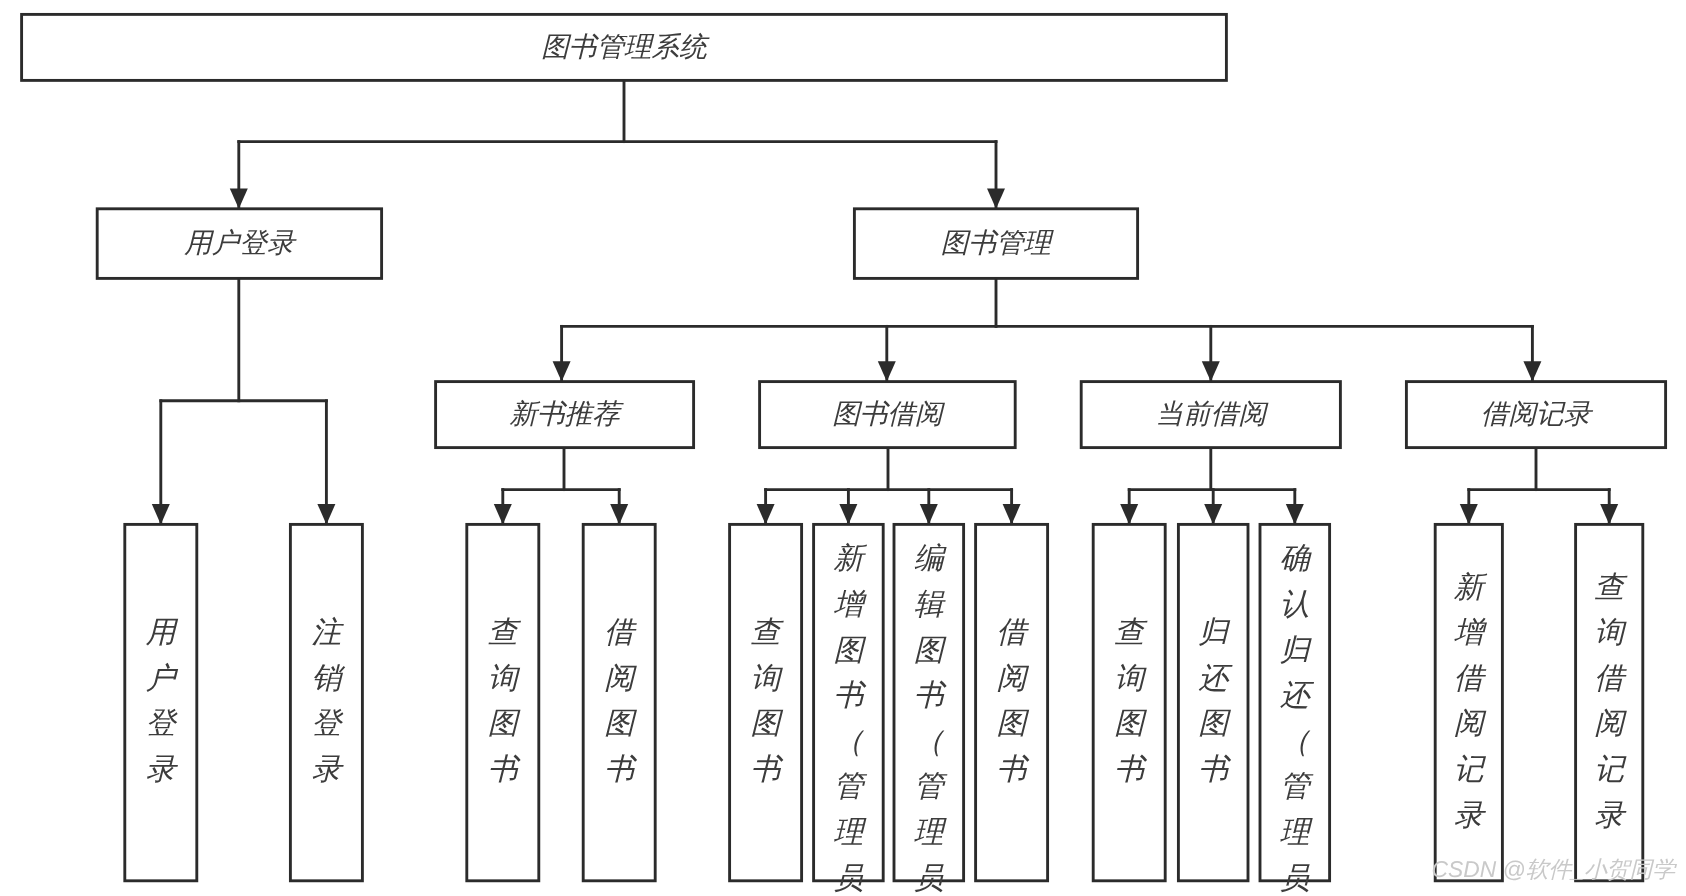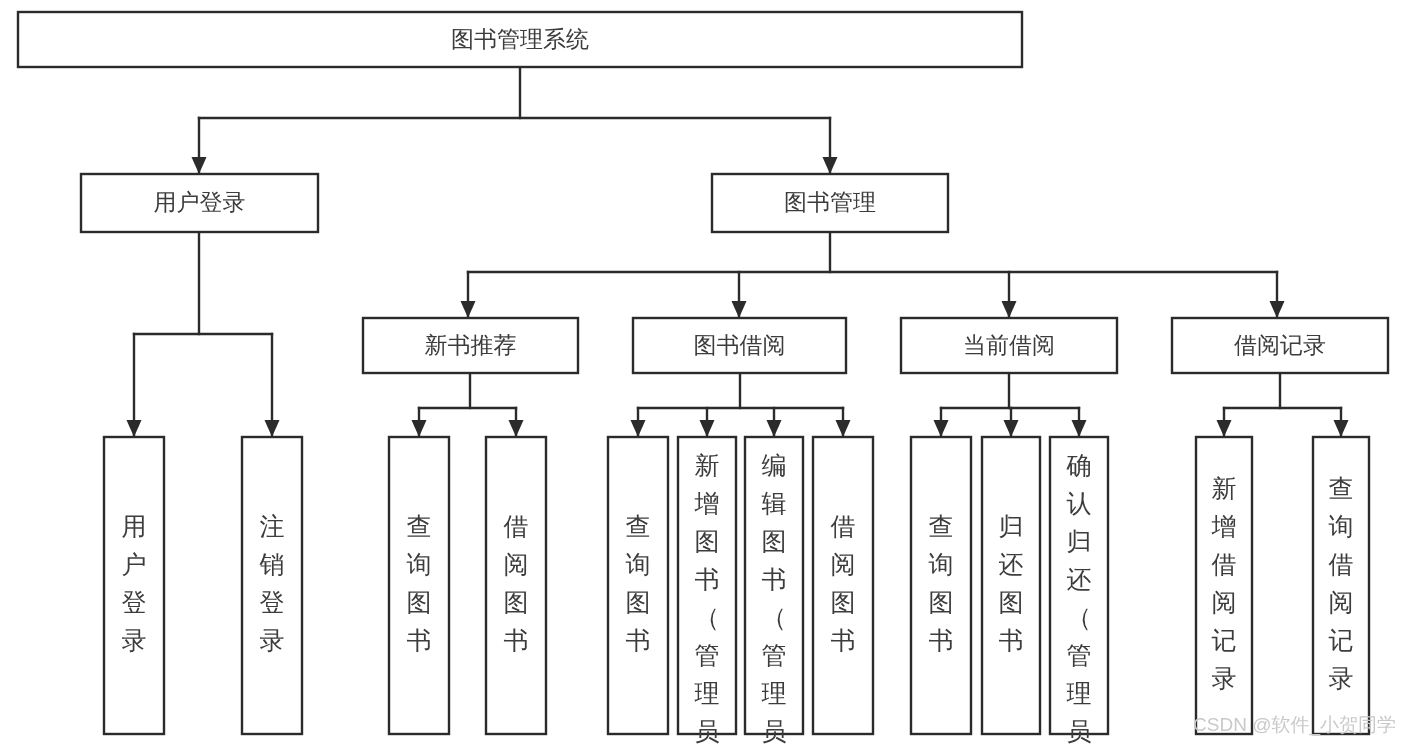--- a/index.html
+++ b/index.html
@@ -12,20 +12,21 @@
     height: 747px;
     font-family: "Liberation Sans", "DejaVu Sans", sans-serif;
     overflow: hidden;
     position: relative;
   }
   #diagram-root {
     position: absolute;
     top: 0; left: 0;
     width: 1405px;
     height: 747px;
+    font-style: italic;
   }
   svg.chart-svg {
     display: block;
     width: 1405px;
     height: 747px;
   }
   .node-rect {
     fill: #ffffff;
     stroke: #2b2b2b;
     stroke-width: 2.4;

